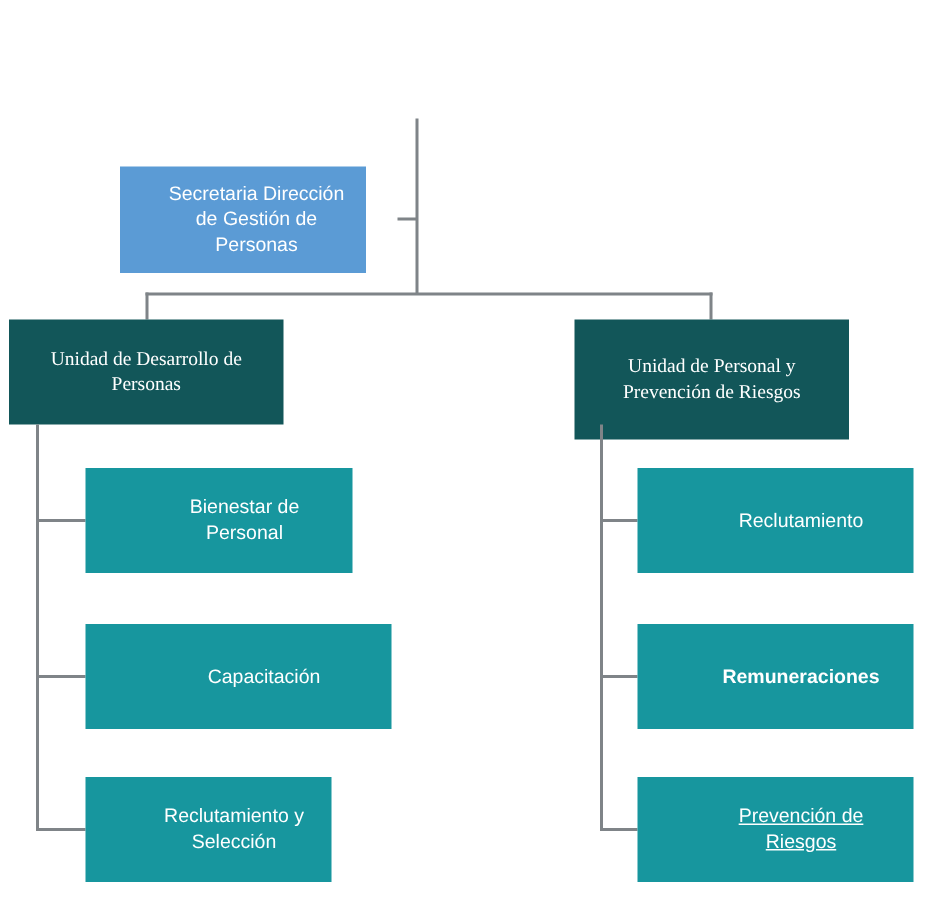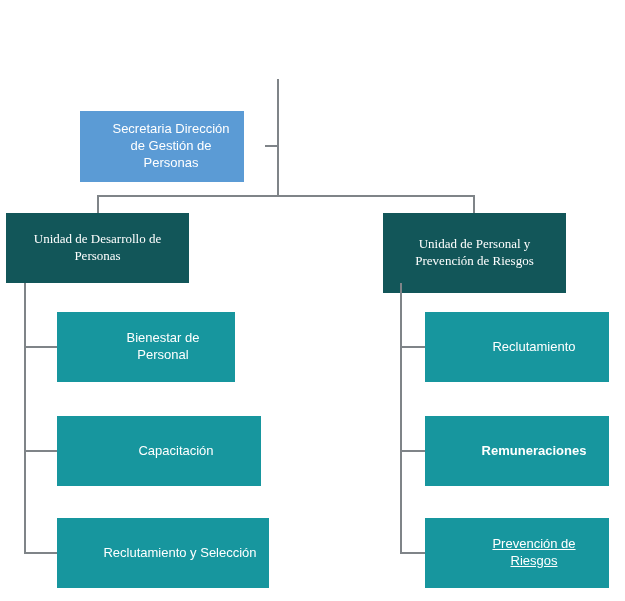--- a/index.html
+++ b/index.html
@@ -54,21 +54,21 @@
   #box-unit-left   { left: 6px;   top: 213px; width: 183px; height: 70px; }
   #box-unit-right  { left: 383px; top: 213px; width: 183px; height: 80px; }
 
   
   #line-vert-left  { left: 24px;  top: 283px; width: 2px;  height: 270px; }
   #line-l0         { left: 24px;  top: 346px; width: 33px; height: 2px; }
   #line-l1         { left: 24px;  top: 450px; width: 33px; height: 2px; }
   #line-l2         { left: 24px;  top: 552px; width: 33px; height: 2px; }
   #box-l0          { left: 57px;  top: 312px; width: 178px; height: 70px; }
   #box-l1          { left: 57px;  top: 416px; width: 204px; height: 70px; }
-  #box-l2          { left: 57px;  top: 518px; width: 212px; height: 70px; }
+  #box-l2          { left: 57px;  top: 518px; width: 164px; height: 70px; }
 
   
   #line-vert-right { left: 400px; top: 283px; width: 2px;  height: 270px; }
   #line-r0         { left: 400px; top: 346px; width: 25px; height: 2px; }
   #line-r1         { left: 400px; top: 450px; width: 25px; height: 2px; }
   #line-r2         { left: 400px; top: 552px; width: 25px; height: 2px; }
   #box-r0          { left: 425px; top: 312px; width: 184px; height: 70px; }
   #box-r1          { left: 425px; top: 416px; width: 184px; height: 70px; font-weight: bold; }
   #box-r2          { left: 425px; top: 518px; width: 184px; height: 70px; text-decoration: underline; }
 </style>

